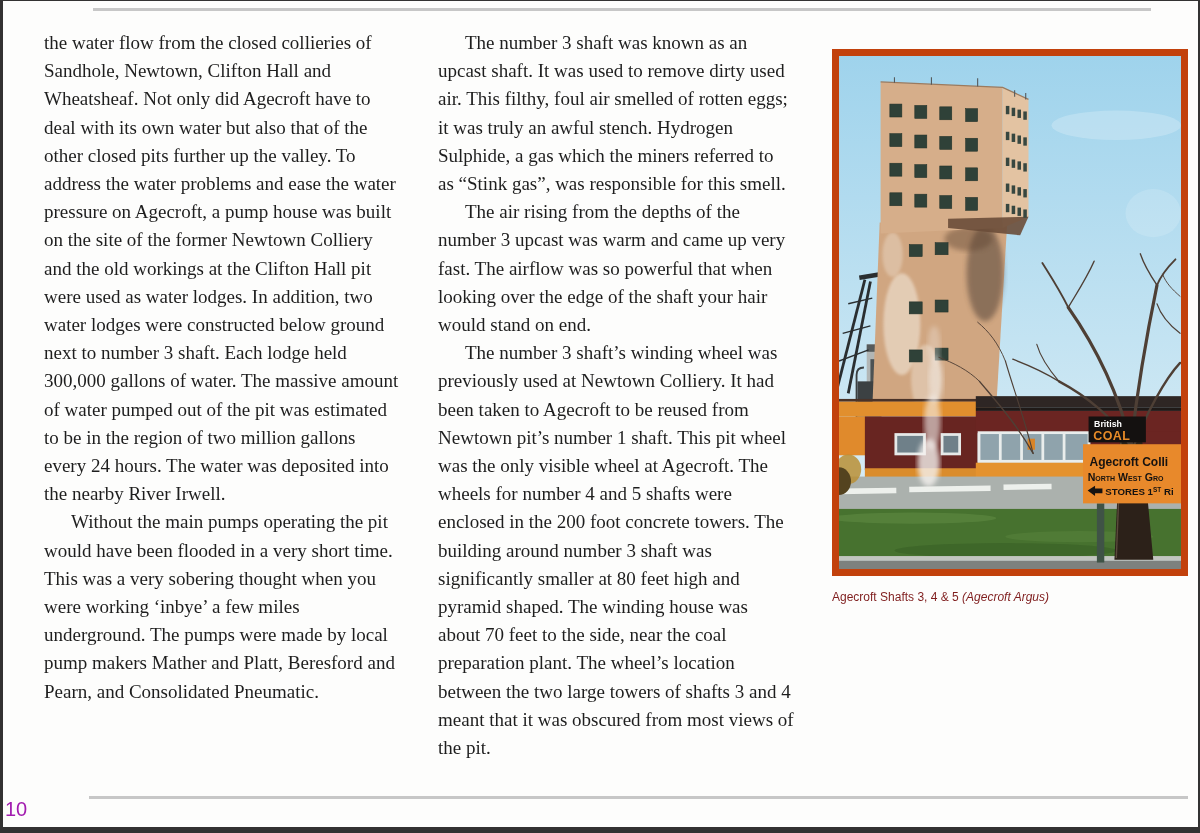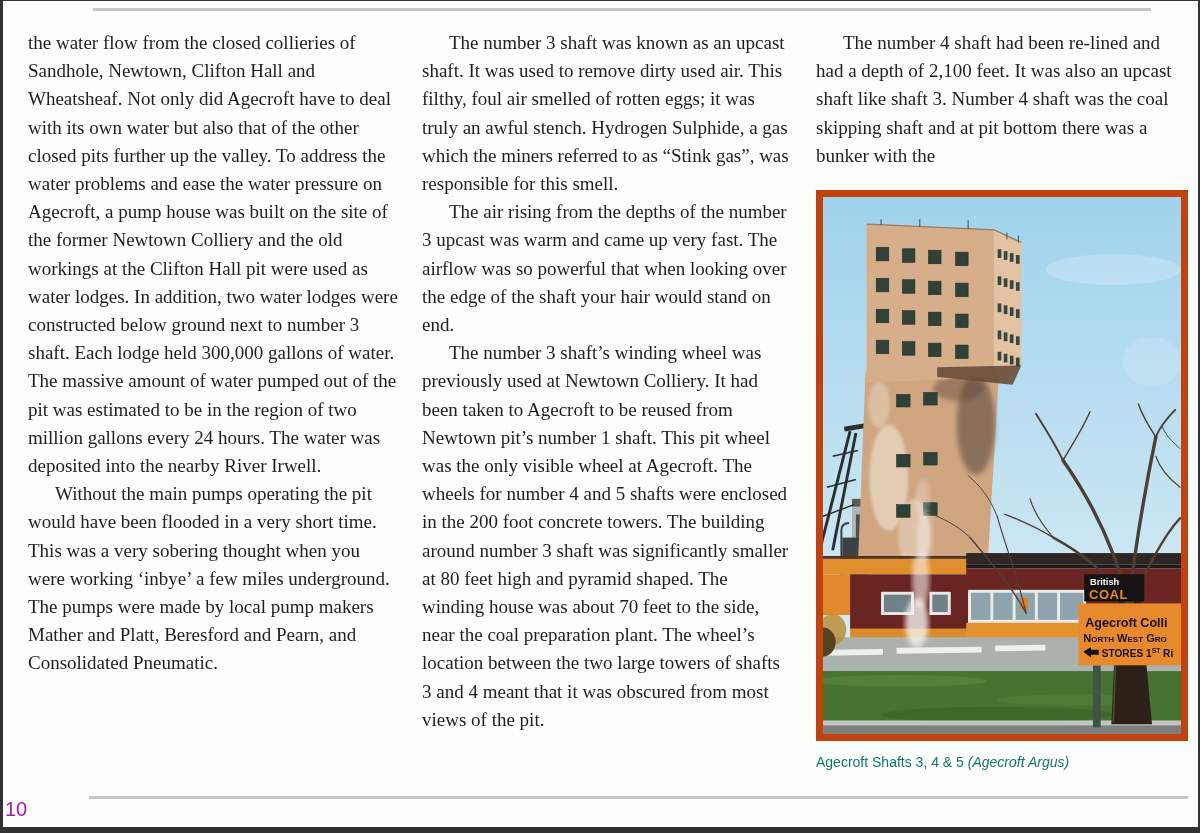--- a/index.html
+++ b/index.html
@@ -22,29 +22,30 @@
     font-size:20px;color:#a21caf;
   }
   .content{
     position:absolute;left:25px;top:28px;width:1160px;
     display:flex;gap:22px;
   }
   .col{
     flex:1;min-width:0;
     font-size:19px;line-height:28.2px;color:#1e1e1e;
     text-align:left;
+    margin-left:16px;
   }
   .col p{margin:0;}
   .col p.indent{text-indent:27px;font-family:Liberation Serif, serif;}
   .photo-wrap{margin-top:20px;border:7px solid #c2410c;line-height:0;}
   .photo-wrap svg{width:100%;height:auto;display:block;}
   .caption{
     margin-top:10px;
     font-family:"Liberation Sans", sans-serif;
-    font-size:14px;color:#0f766e;line-height:22px;
+    font-size:12px;color:#7f1d1d;line-height:22px;
   }
   .caption i{font-style:italic;}
   svg text{font-family:"Liberation Sans", sans-serif;}
 </style>
 </head>
 <body>
 
 <div class="page">
 
   <div class="rule top"></div>
@@ -58,21 +59,20 @@
       <p class="indent">Without the main pumps operating the pit would have been flooded in a very short time. This was a very sobering thought when you were working ‘inbye’ a few miles underground. The pumps were made by local pump makers Mather and Platt, Beresford and Pearn, and Consolidated Pneumatic.</p>
     </div>
 
     <div class="col">
       <p class="indent">The number 3 shaft was known as an upcast shaft. It was used to remove dirty used air. This filthy, foul air smelled of rotten eggs; it was truly an awful stench. Hydrogen Sulphide, a gas which the miners referred to as “Stink gas”, was responsible for this smell.</p>
       <p class="indent">The air rising from the depths of the number 3 upcast was warm and came up very fast. The airflow was so powerful that when looking over the edge of the shaft your hair would stand on end.</p>
       <p class="indent">The number 3 shaft’s winding wheel was previously used at Newtown Colliery. It had been taken to Agecroft to be reused from Newtown pit’s number 1 shaft. This pit wheel was the only visible wheel at Agecroft. The wheels for number 4 and 5 shafts were enclosed in the 200 foot concrete towers. The building around number 3 shaft was significantly smaller at 80 feet high and pyramid shaped. The winding house was about 70 feet to the side, near the coal preparation plant. The wheel’s location between the two large towers of shafts 3 and 4 meant that it was obscured from most views of the pit.</p>
     </div>
 
     <div class="col">
-      <p class="indent">The number 4 shaft had been re-lined and had a depth of 2,100 feet. It was also an upcast shaft like shaft 3. Number 4 shaft was the coal skipping shaft and at pit bottom there was a bunker with the</p>
 
       <div class="photo-wrap">
         <svg viewBox="0 0 370 555" xmlns="http://www.w3.org/2000/svg">
           <defs>
             <linearGradient id="sky" x1="0" y1="0" x2="0" y2="1">
               <stop offset="0" stop-color="#9fd3ec"></stop>
               <stop offset="0.55" stop-color="#c3e3f2"></stop>
               <stop offset="1" stop-color="#e2f0f6"></stop>
             </linearGradient>
             <filter id="soft">

